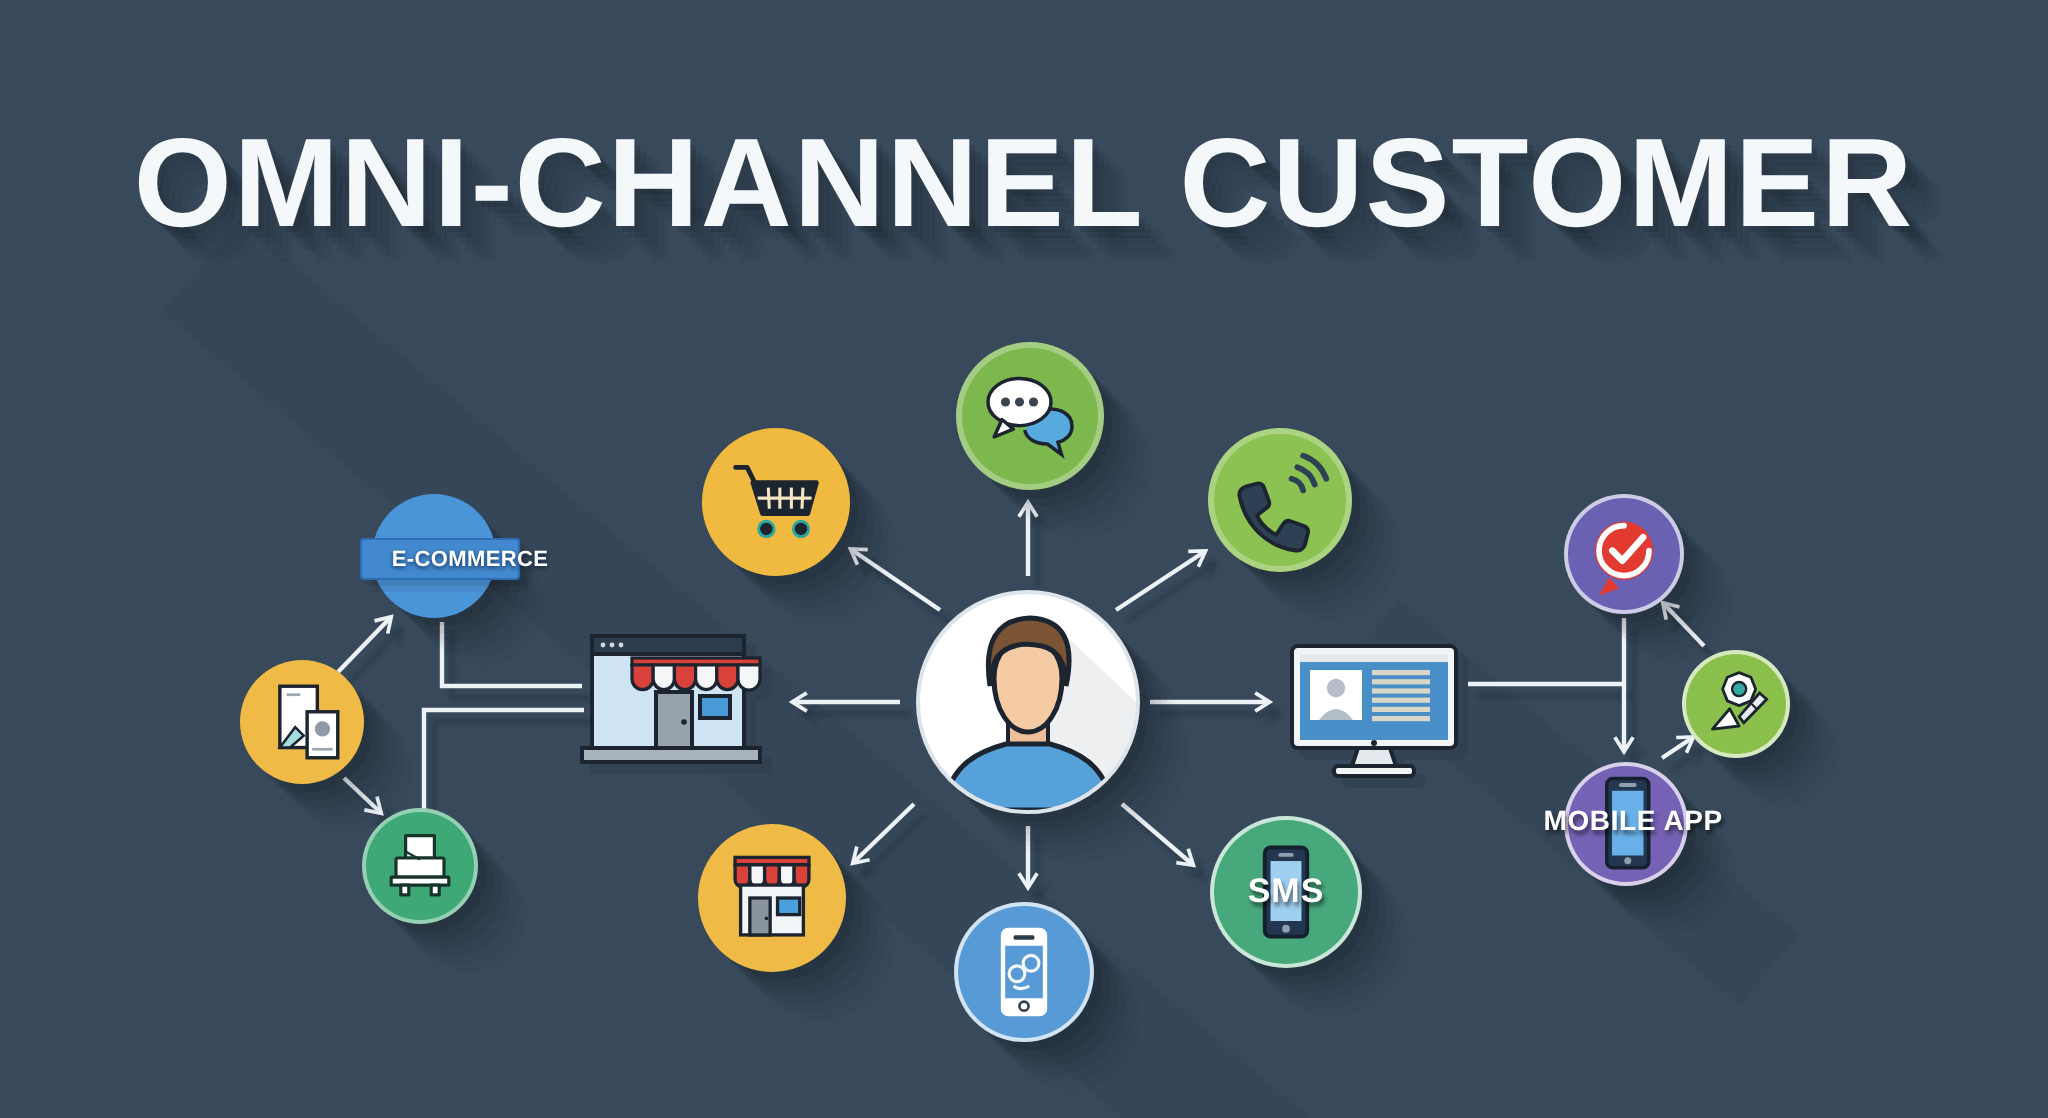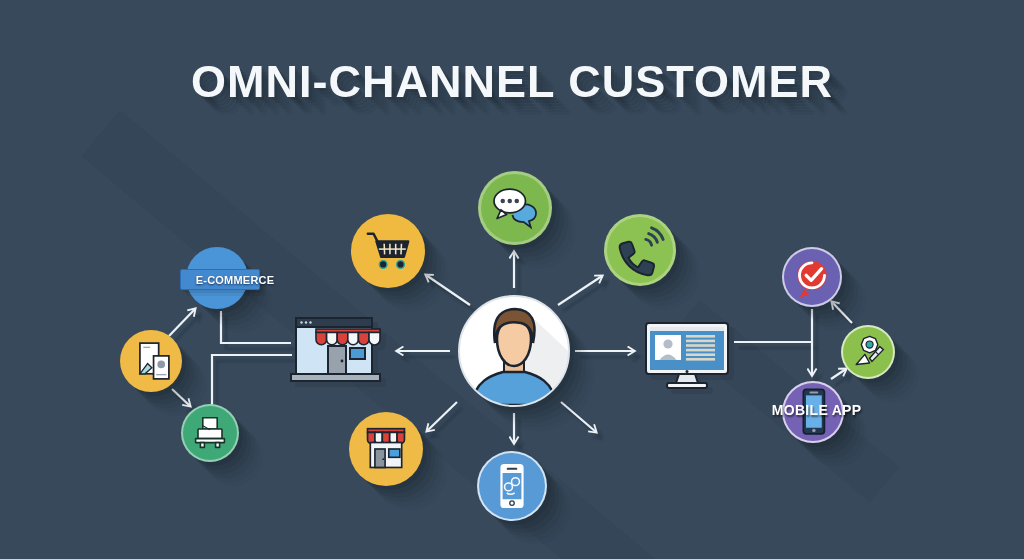--- a/index.html
+++ b/index.html
@@ -8,21 +8,21 @@
     width:1024px;height:559px;
     background:#37495b;
     overflow:hidden;
     font-family:"Liberation Sans", sans-serif;
   }
   .streak{position:absolute;background:rgba(15,25,35,.05);transform:rotate(40deg);transform-origin:top left;pointer-events:none;}
   
   #title{
     position:absolute;left:0;top:56px;width:100%;
     text-align:center;
-    font-size:45px;font-weight:bold;letter-spacing:1px;
+    font-size:63px;font-weight:bold;letter-spacing:1px;
     color:#f5f8fa;
     text-shadow:3px 3px 0 rgba(0,0,0,.10),6px 6px 0 rgba(0,0,0,.08),9px 9px 0 rgba(0,0,0,.06),
                 12px 12px 0 rgba(0,0,0,.05),15px 15px 0 rgba(0,0,0,.04),18px 18px 0 rgba(0,0,0,.03);
     white-space:nowrap;
   }
   
   .circle{
     position:absolute;border-radius:50%;
     display:flex;align-items:center;justify-content:center;
     box-sizing:border-box;
@@ -233,20 +233,29 @@
       <path d="M20 47 h24 v6 a3 3 0 0 1 -3 3 h-18 a3 3 0 0 1 -3 -3 Z" fill="#fff"></path>
       <circle cx="32" cy="51.5" r="2.6" fill="none" stroke="#2e3d4d" stroke-width="1.5"></circle>
       <g stroke="#fff" fill="none" stroke-width="1.8" opacity=".95">
         <circle cx="28" cy="33" r="4.5"></circle>
         <circle cx="36" cy="27" r="4.5"></circle>
         <path d="M26 40 q4 3 9 0"></path>
       </g>
     </svg>
   </div>
 
+  <div id="node-sms" class="circle ls">
+    <svg width="58" height="58" viewBox="0 0 60 60">
+      <rect x="19" y="7" width="22" height="46" rx="3" fill="#233850" stroke="#14202e" stroke-width="2"></rect>
+      <rect x="22" y="14" width="16" height="31" fill="#9fd0ef"></rect>
+      <rect x="26" y="9.8" width="8" height="2" rx="1" fill="#8ea0b0"></rect>
+      <circle cx="30" cy="49" r="2" fill="#8ea0b0"></circle>
+    </svg>
+    <span id="sms-label" class="node-label">SMS</span>
+  </div>
 
   <div id="node-monitor">
     <svg width="84" height="70" viewBox="0 0 84 70" style="filter:drop-shadow(5px 5px 0 rgba(0,0,0,.07));">
       <rect x="1" y="1" width="82" height="51" rx="3" fill="#f2f5f8" stroke="#1c2430" stroke-width="2"></rect>
       <rect x="5" y="5" width="74" height="43" fill="#4a90c8"></rect>
       <rect x="5" y="5" width="74" height="4" fill="#e4e9ee"></rect>
       <rect x="10" y="13" width="26" height="25" fill="#fff"></rect>
       <circle cx="23" cy="22" r="4.6" fill="#b4bec8"></circle>
       <path d="M14.5 38 q8.5 -11 17 0 Z" fill="#b4bec8"></path>
       <g fill="#d9d8c8">

